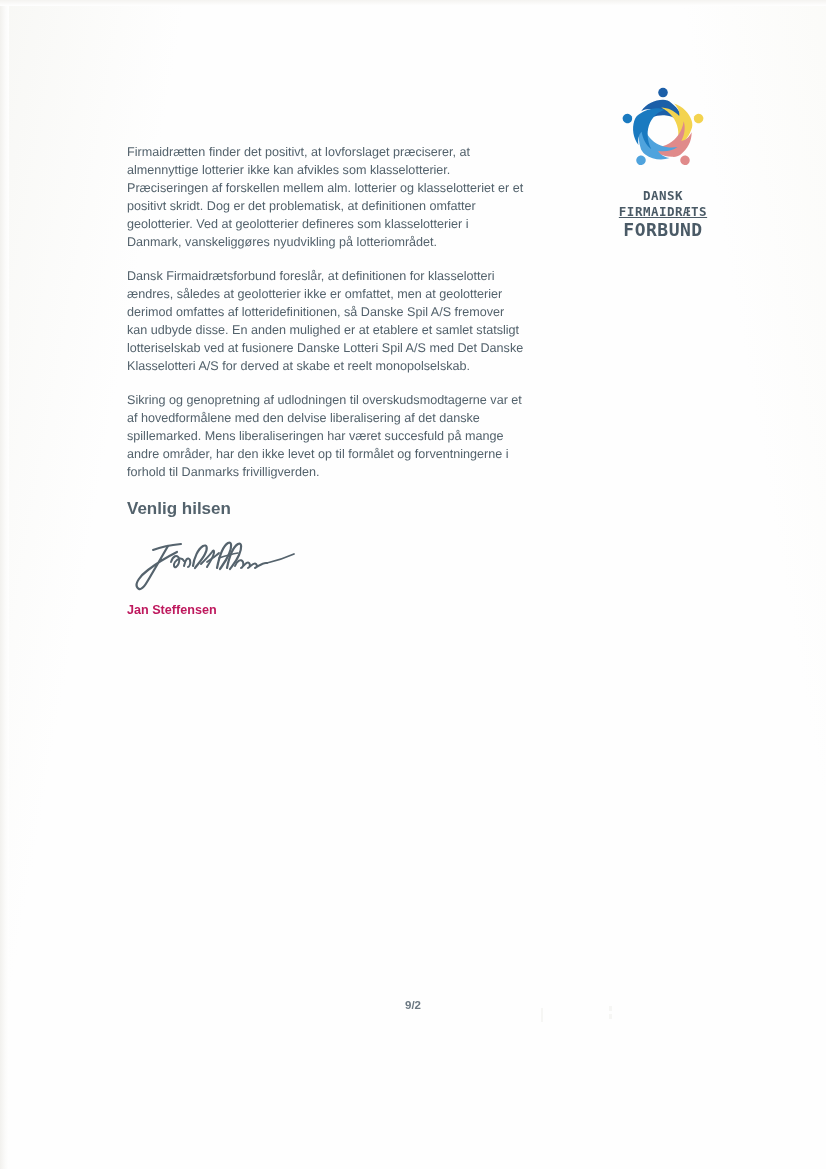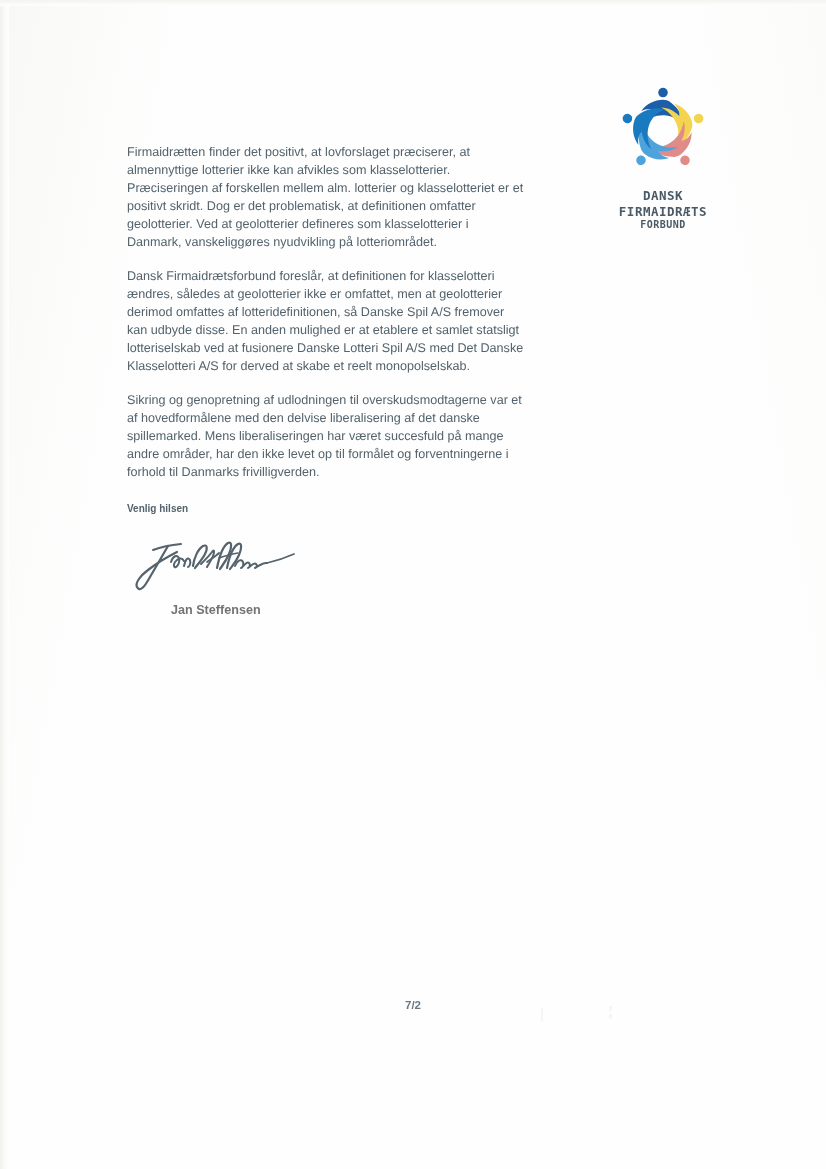--- a/index.html
+++ b/index.html
@@ -53,66 +53,65 @@
   }
   .logo-wordmark {
     margin-top: 6px;
     color: #4a5a66;
     font-family: "DejaVu Sans Mono", monospace;
     font-weight: bold;
     letter-spacing: 0.5px;
     line-height: 1.25;
   }
   .logo-line-1 { font-size: 12.5px; }
-  .logo-line-2 { font-size: 12.5px; }
-  .logo-line-3 { font-size: 10px; }
+  .logo-line-2 { font-size: 12.5px; text-decoration: underline; }
+  .logo-line-3 { font-size: 18px; }
 
   
   .letter-body {
     position: absolute;
     left: 127px;
     top: 143px;
     width: 410px;
   }
   .para {
     color: #53626c;
     font-size: 12.6px;
     line-height: 18px;
     font-weight: normal;
     margin: 0 12px 16px 0;
     text-rendering: geometricPrecision;
     -webkit-font-smoothing: antialiased;
     filter: blur(0.24px);
   }
   .closing {
     color: #53626c;
-    font-size: 10px;
+    font-size: 17px;
     line-height: 16.6px;
     font-weight: bold;
     margin: 0;
     filter: blur(0.24px);
   }
   .closing-gap { margin-top: 20px; }
 
   .signature-wrap {
     margin-top: 14px;
     margin-left: 4px;
     width: 180px;
     height: 62px;
   }
   .signature-wrap svg { display: block; }
 
   .signer {
     margin-top: 8px;
-    color: #737373;
+    color: #be185d;
     font-size: 12.6px;
     line-height: 16.6px;
     font-weight: bold;
     filter: blur(0.24px);
-    margin-left: 44px;
   }
 
   
   .page-number {
     position: absolute;
     left: 0;
     right: 0;
     top: 999px;
     text-align: center;
     color: #6b7882;
@@ -215,19 +214,19 @@
                    C128 34 132 30 136 31" stroke-width="2"></path>
 
           <path d="M136 31 C145 29 154 26 163 22" stroke-width="1.7"></path>
         </g>
       </svg>
     </div>
 
     <div class="signer">Jan Steffensen</div>
   </div>
 
-  <div class="page-number">7/2</div>
+  <div class="page-number">9/2</div>
 
   <div class="scan-speck" style="left:541px; top:1008px; width:2px; height:14px;"></div>
   <div class="scan-speck" style="left:609px; top:1006px; width:3px; height:5px;"></div>
   <div class="scan-speck" style="left:609px; top:1014px; width:3px; height:5px;"></div>
 
 </div>
 
 </body></html>

